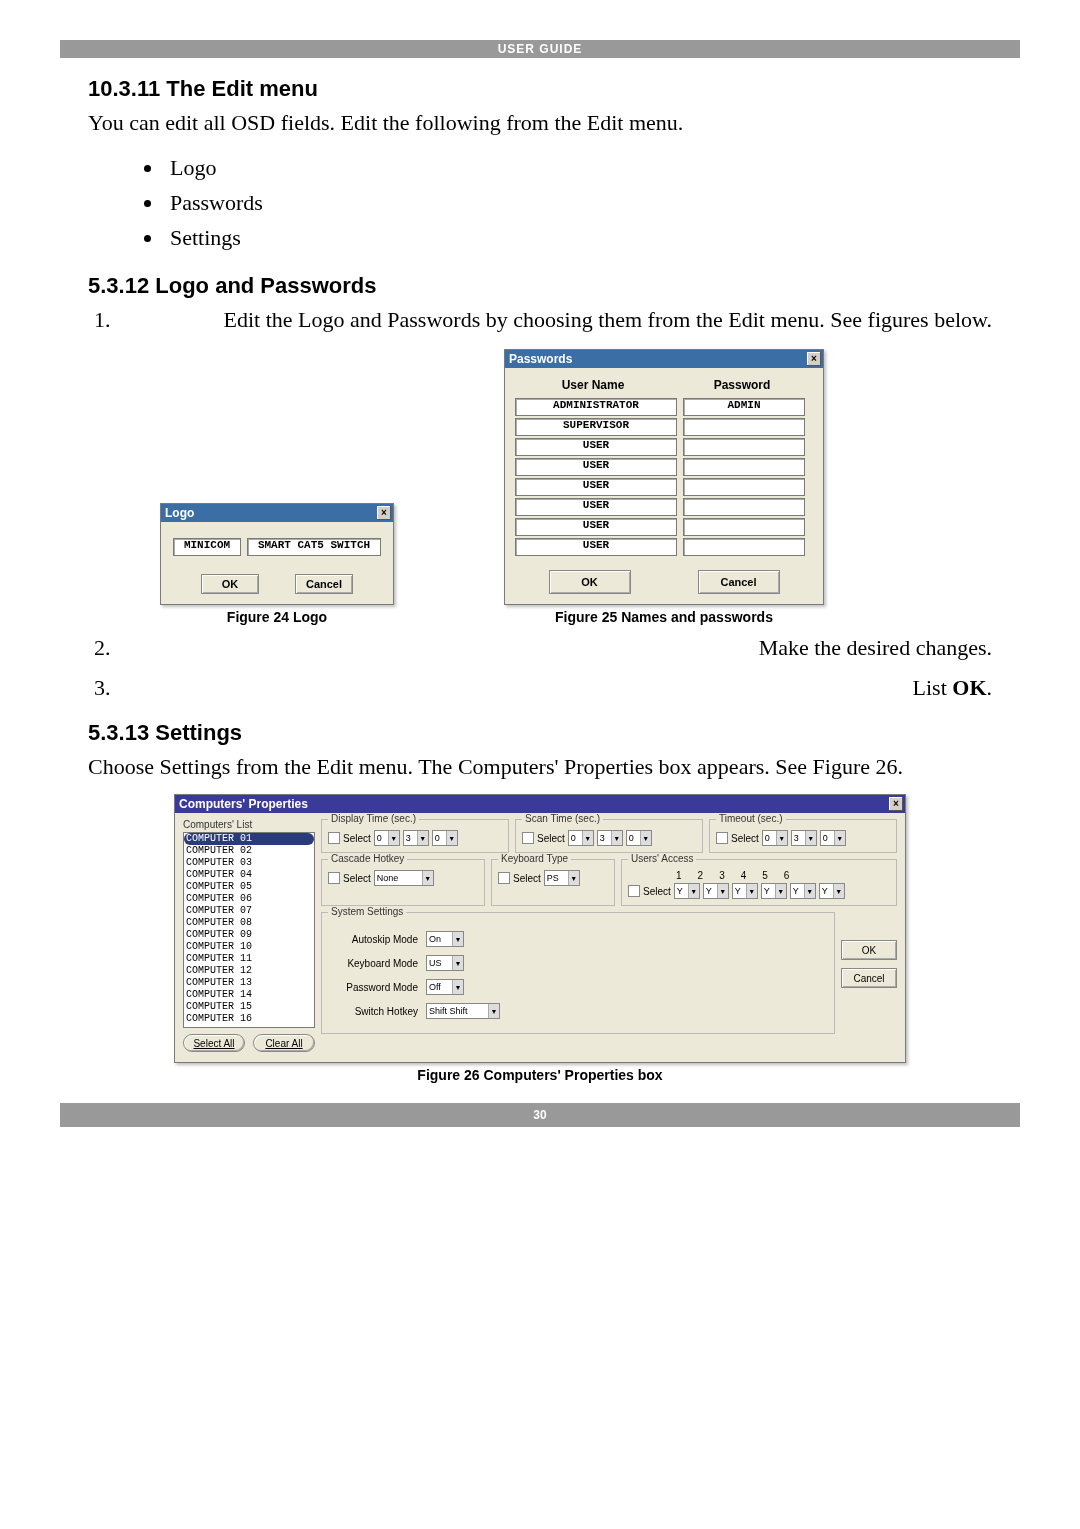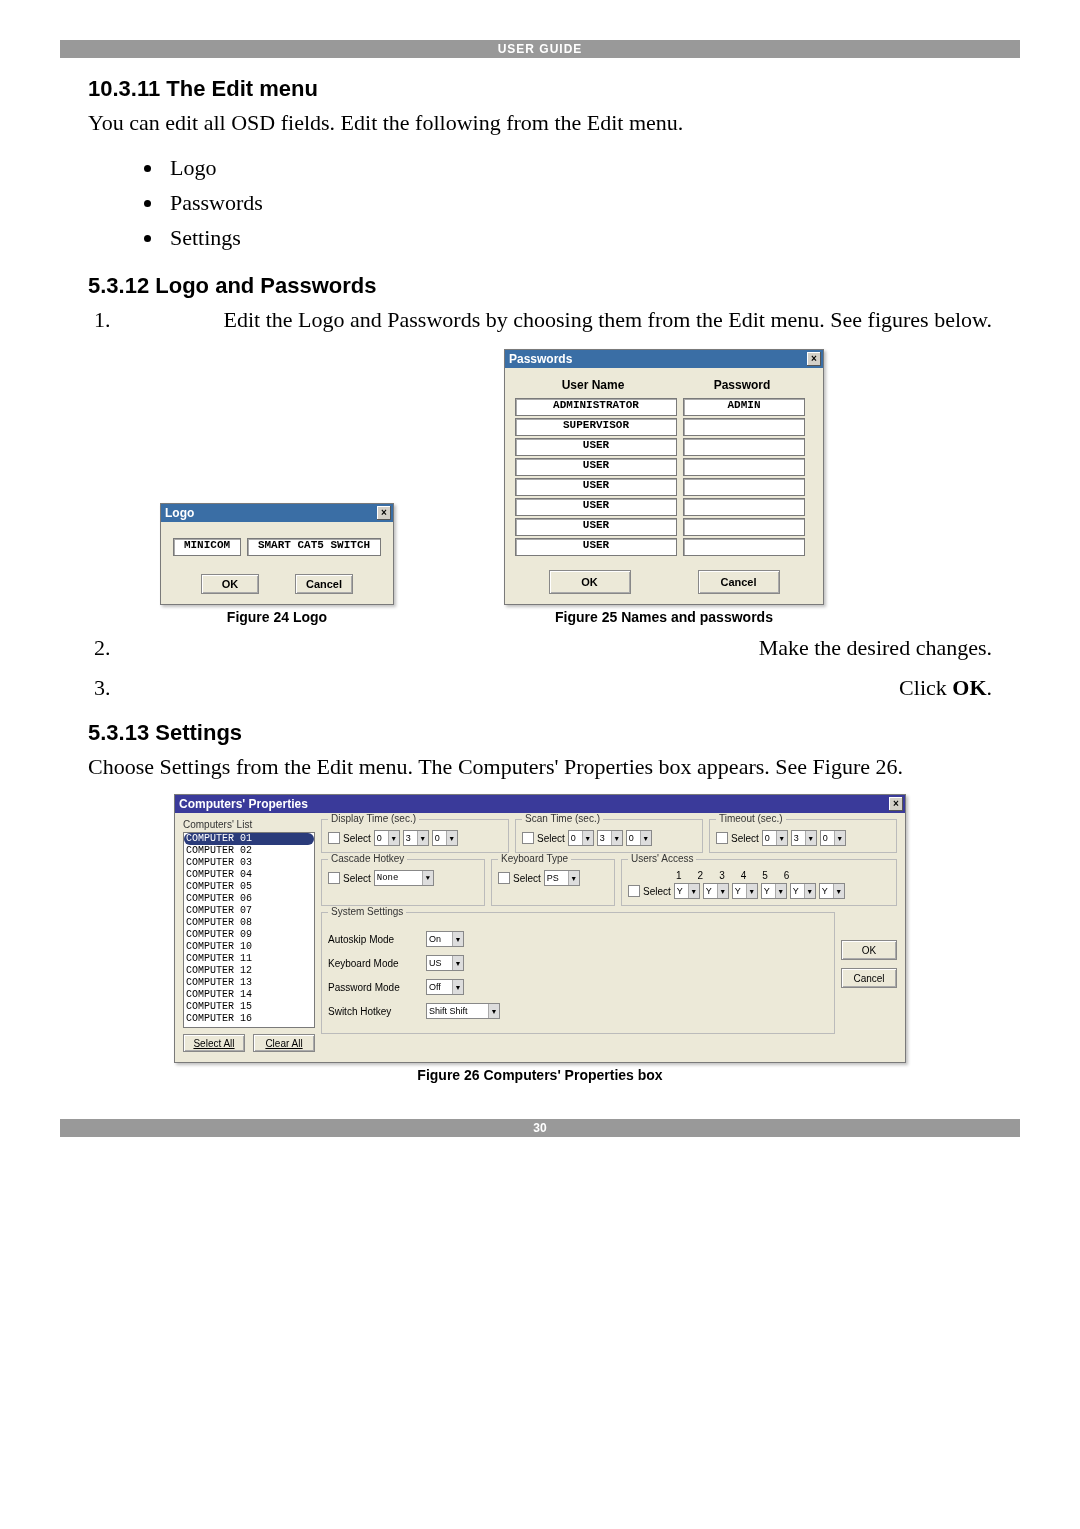--- a/index.html
+++ b/index.html
@@ -41,36 +41,36 @@
   
   .settings-dlg { width:730px; font-size:11px; }
   .settings-title { background:#3a3a9a; }
   .settings-body { display:flex; padding:6px 8px 10px 8px; gap:6px; }
   .sb-left { width:132px; }
   .sb-left .grp-lbl { font-size:10px; color:#333; margin-bottom:2px; }
   .cmp-list { border:1px solid #7a7a7a; background:#fff; height:194px; overflow:hidden; }
   .cmp-list .itm { font-family:"Courier New",monospace; font-size:10px; padding:0 2px; height:12px; line-height:12px;border-radius:6px; }
   .cmp-list .itm.sel { background:#2a3b7a; color:#fff; }
   .sb-left-btns { display:flex; gap:8px; margin-top:6px; }
-  .sb-left-btns .win-btn { flex:1; height:16px; font-size:10px; text-decoration:underline; }
+  .sb-left-btns .win-btn { flex:1; height:16px; font-size:10px; text-decoration:underline;border-radius:9px; }
   .sb-right { flex:1; }
   .groups-row { display:flex; gap:6px; }
-  .fieldset { border:1px solid #bbb; position:relative; padding:10px 6px 6px 6px; margin-bottom:6px; }
+  .fieldset { border:1px solid #bbb; position:relative; padding:10px 6px 6px 6px; margin-bottom:6px;text-align:right; }
   .fieldset .legend { position:absolute; top:-7px; left:6px; background:#ece9d8; padding:0 3px; font-size:10px; color:#333; }
   .sel-line { display:flex; align-items:center; gap:3px; font-size:10px; }
   .chk { width:10px; height:10px; background:#fff; border:1px solid #888; display:inline-block; }
   .mini-sel { width:22px; height:14px; border:1px solid #888; background:#fff; font-size:9px; display:inline-flex; align-items:center; justify-content:space-between; padding:0 0 0 2px; }
   .mini-sel .arr { width:10px; height:100%; background:#ddd; border-left:1px solid #aaa; font-size:7px; display:flex; align-items:center; justify-content:center; }
   .sys-row { display:flex; align-items:center; gap:8px; font-size:10px; margin:8px 0; }
   .sys-row .lbl { width:90px; }
-  .wide-sel { width:56px;font-family:Liberation Mono, monospace; }
+  .wide-sel { width:56px; }
   .okcancel-col { display:flex; flex-direction:column; align-items:flex-end; gap:8px; margin-top:28px; }
   .okcancel-col .win-btn { width:54px; height:18px; font-size:10px; }
   .ua-nums { display:flex; gap:16px; font-size:10px; padding-left:48px; margin-bottom:2px; }
-  .page-num-bar { height:18px; background:#999; display:flex; align-items:center; justify-content:center; color:#fff; font-family:Arial,sans-serif; font-size:12px; font-weight:bold; margin-top:36px; }
+  .page-num-bar { height:24px; background:#999; display:flex; align-items:center; justify-content:center; color:#fff; font-family:Arial,sans-serif; font-size:12px; font-weight:bold; margin-top:20px; }
   .settings-caption { font-family:Arial,sans-serif; font-size:14px; font-weight:bold; text-align:center; margin-top:4px; }
 </style>
 </head>
 <body>
 
 <div class="page">
   <div class="top-bar">
     <span>USER GUIDE</span>
   </div>
 
@@ -163,21 +163,21 @@
             </div>
           </div>
         </div>
         <div style="margin-top:4px">Figure 25 Names and passwords</div>
       </div>
     </div>
 
     <ol class="num" start="2">
       <li>Make the desired changes.</li>
       <li>
-        <span>Click </span><b>OK</b><span>.</span>
+        <span>List </span><b>OK</b><span>.</span>
       </li>
     </ol>
 
     <div class="h3">5.3.13 Settings</div>
     <div class="body-text">Choose Settings from the Edit menu. The Computers' Properties box appears. See Figure 26.</div>
 
     <div style="display:flex; justify-content:center; flex-direction:column; align-items:center">
     <div class="dlg settings-dlg">
       <div class="dlg-title settings-title">
         <span>Computers' Properties</span>

